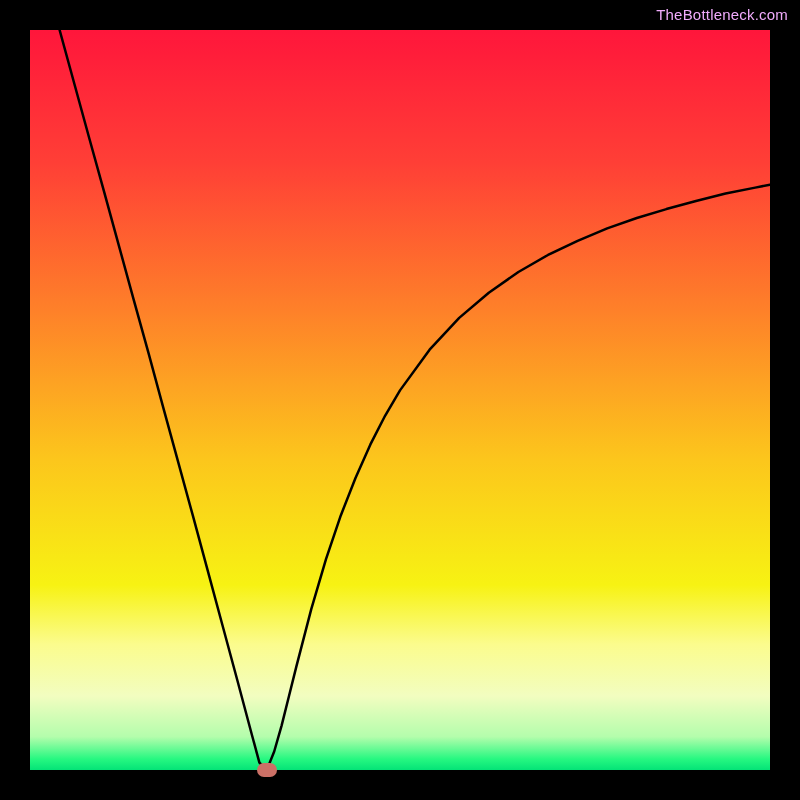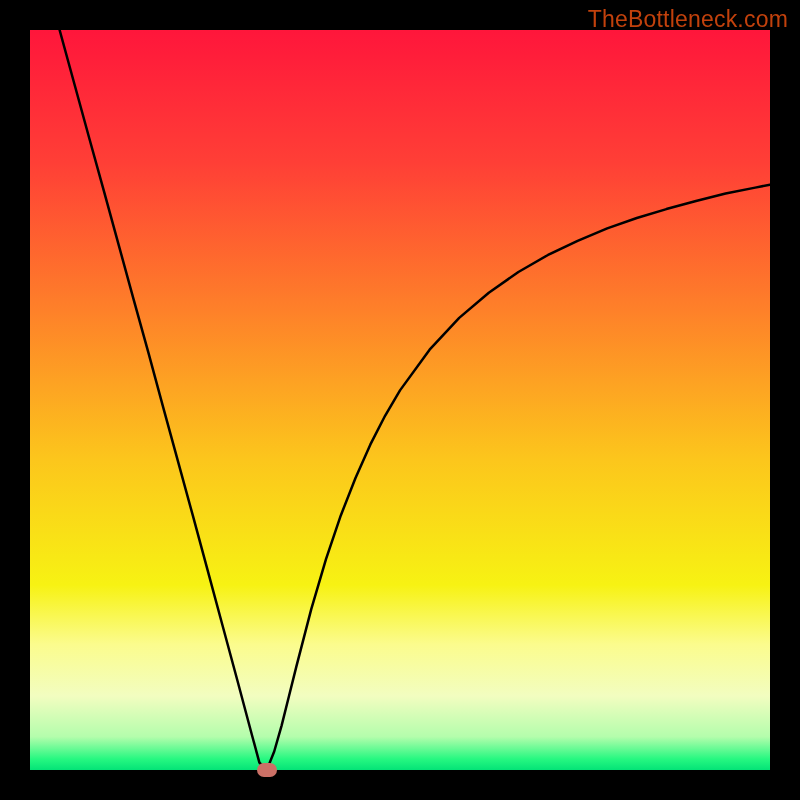--- a/index.html
+++ b/index.html
@@ -23,22 +23,22 @@
     position: absolute;
     left: 0;
     top: 0;
     width: 740px;
     height: 740px;
   }
   .watermark {
     position: absolute;
     top: 6px;
     right: 12px;
-    color: #c2410c;
-    font-size: 23px;
+    color: #f0abfc;
+    font-size: 15px;
     font-weight: 500;
     letter-spacing: 0.2px;
     white-space: nowrap;
   }
   .marker {
     position: absolute;
     width: 20px;
     height: 14px;
     border-radius: 7px;
     transform: translate(-50%, -50%);

